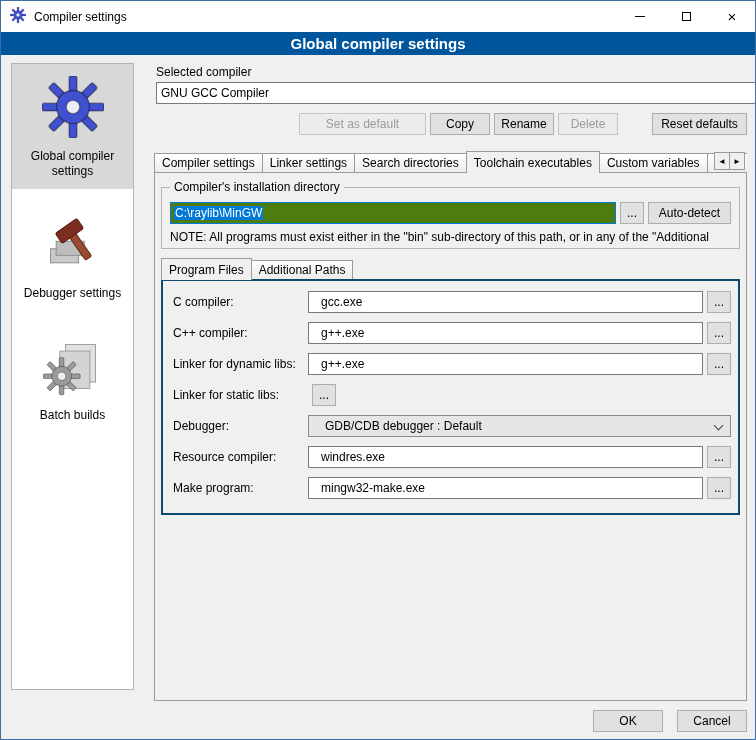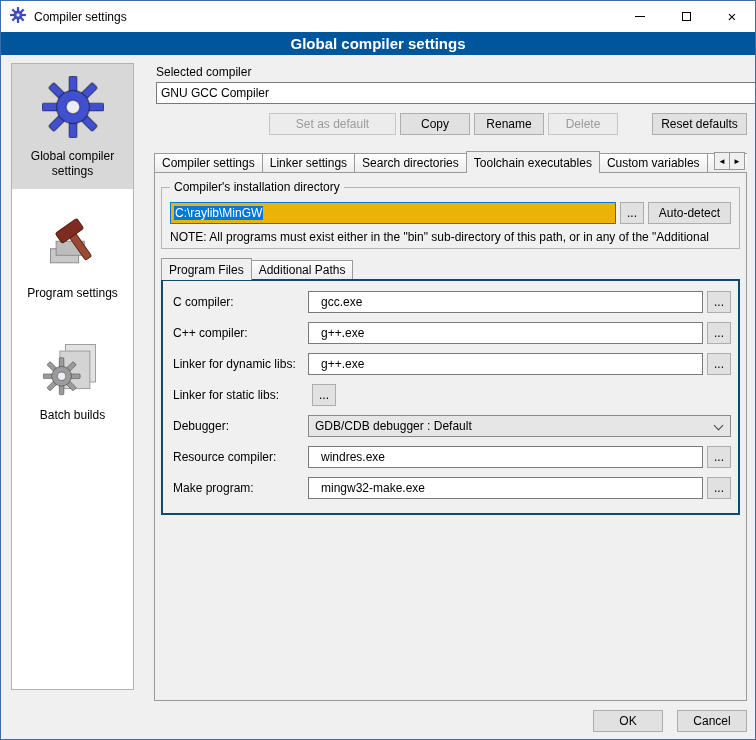--- a/index.html
+++ b/index.html
@@ -39,21 +39,21 @@
   .side-item + .side-item { margin-top:14px; }
   .side-item.selected { background:#d8d8d8; }
   .side-label { font-size:12px; line-height:1.25; }
   
   button { font:inherit; cursor:default; }
   .btn {
     height:22px; background:#e1e1e1; border:1px solid #adadad;
     display:flex; align-items:center; justify-content:center; padding:0 8px; white-space:nowrap;
   }
   .btn.disabled { color:#9b9b9b; background:#ececec; border-color:#c6c6c6; }
-  .w143{width:127px;} .w70{width:70px;} .w95{width:95px;} .gapl{margin-left:30px;}
+  .w143{width:127px;} .w70{width:60px;} .w95{width:95px;} .gapl{margin-left:30px;}
   
   .selcomp-label { position:absolute; left:155px; top:64px; }
   .combo {
     background:#fff; border:1px solid #7a7a7a; position:absolute;
     display:flex; align-items:center; padding:0 6px 0 4px;
   }
   .combo-main { left:155px; top:81px; width:660px; height:22px; }
   .chev {
     position:absolute; right:8px; top:6px; width:7px; height:7px;
     border-right:1px solid #444; border-bottom:1px solid #444; transform:rotate(45deg);
@@ -81,21 +81,21 @@
     border:1px solid #9a9a9a; background:#f0f0f0;
   }
   
   .groupbox {
     position:absolute; left:160px; top:186px; width:579px; height:62px;
     border:1px solid #b5b5b5;
   }
   .legend { position:absolute; top:-8px; left:8px; background:#f0f0f0; padding:0 4px; }
   .dir-row { position:absolute; left:8px; top:14px; right:8px; height:22px; display:flex; gap:4px; }
   .dir-input {
-    width:452px; height:22px; background:#eab308; border:1px solid #0078d7;
+    width:452px; height:22px; background:#4d7c0f; border:1px solid #0078d7;
     display:flex; align-items:center; padding:0 3px; overflow:hidden;
   }
   .dir-sel { background:#0078D7; color:#fff; padding:0 1px; white-space:nowrap; }
   .dots { width:24px; padding:0; }
   .autodetect { width:84px; }
   .note {
     position:absolute; left:8px; right:0; top:42px; color:#000000;
     white-space:nowrap; overflow:hidden;
   }
   
@@ -106,21 +106,21 @@
   }
   .frow { position:absolute; left:10px; right:7px; height:22px; display:flex; align-items:center; }
   .flabel { width:135px; flex:none; }
   .fvalue {
     flex:1; height:22px; background:#fff; border:1px solid #7a7a7a;
     display:flex; align-items:center; padding:0 12px; overflow:hidden; white-space:nowrap;
   }
   .fdots { margin-left:4px; width:24px; height:22px; padding:0; flex:none; }
   .fselect {
     flex:1; height:22px; background:#e6e6e6; border:1px solid #8a8a8a;
-    display:flex; align-items:center; padding:0 6px; position:relative;
+    display:flex; align-items:center; padding:0 16px; position:relative;
   }
   .r0{top:10px;} .r1{top:41px;} .r2{top:72px;} .r3{top:103px;} .r4{top:134px;} .r5{top:165px;} .r6{top:196px;}
   
   .footer-ok { position:absolute; left:592px; top:709px; width:70px; }
   .footer-cancel { position:absolute; left:676px; top:709px; width:70px; }
 </style>
 </head>
 <body>
 
 <svg width="0" height="0" style="position:absolute" aria-hidden="true">
@@ -181,21 +181,21 @@
       <span>
         <svg viewBox="0 0 64 64" width="60" height="60">
           <rect x="8" y="36" width="30" height="15" fill="#c9c9c9" stroke="#8a8a8a"></rect>
           <rect x="14" y="28" width="30" height="15" fill="#bdbdbd" stroke="#8a8a8a"></rect>
           <g transform="rotate(-35 36 28)">
             <rect x="32" y="16" width="8" height="34" rx="2" fill="#9a4a33" stroke="#5f2317"></rect>
             <rect x="22" y="8" width="28" height="13" rx="2" fill="#7c2d1f" stroke="#541a10"></rect>
           </g>
         </svg>
       </span>
-      <span class="side-label">Program settings</span>
+      <span class="side-label">Debugger settings</span>
     </div>
     <div class="side-item">
       <span>
         <svg viewBox="0 0 64 64" width="60" height="60">
           <rect x="24" y="8" width="32" height="40" fill="#e2e2e2" stroke="#9a9a9a"></rect>
           <rect x="18" y="15" width="32" height="40" fill="#d4d4d4" stroke="#9a9a9a"></rect>
           <g transform="translate(0 22) scale(0.62)" color="#9b9b9b">
               <use href="#gearShape"></use>
             </g>
         </svg>

